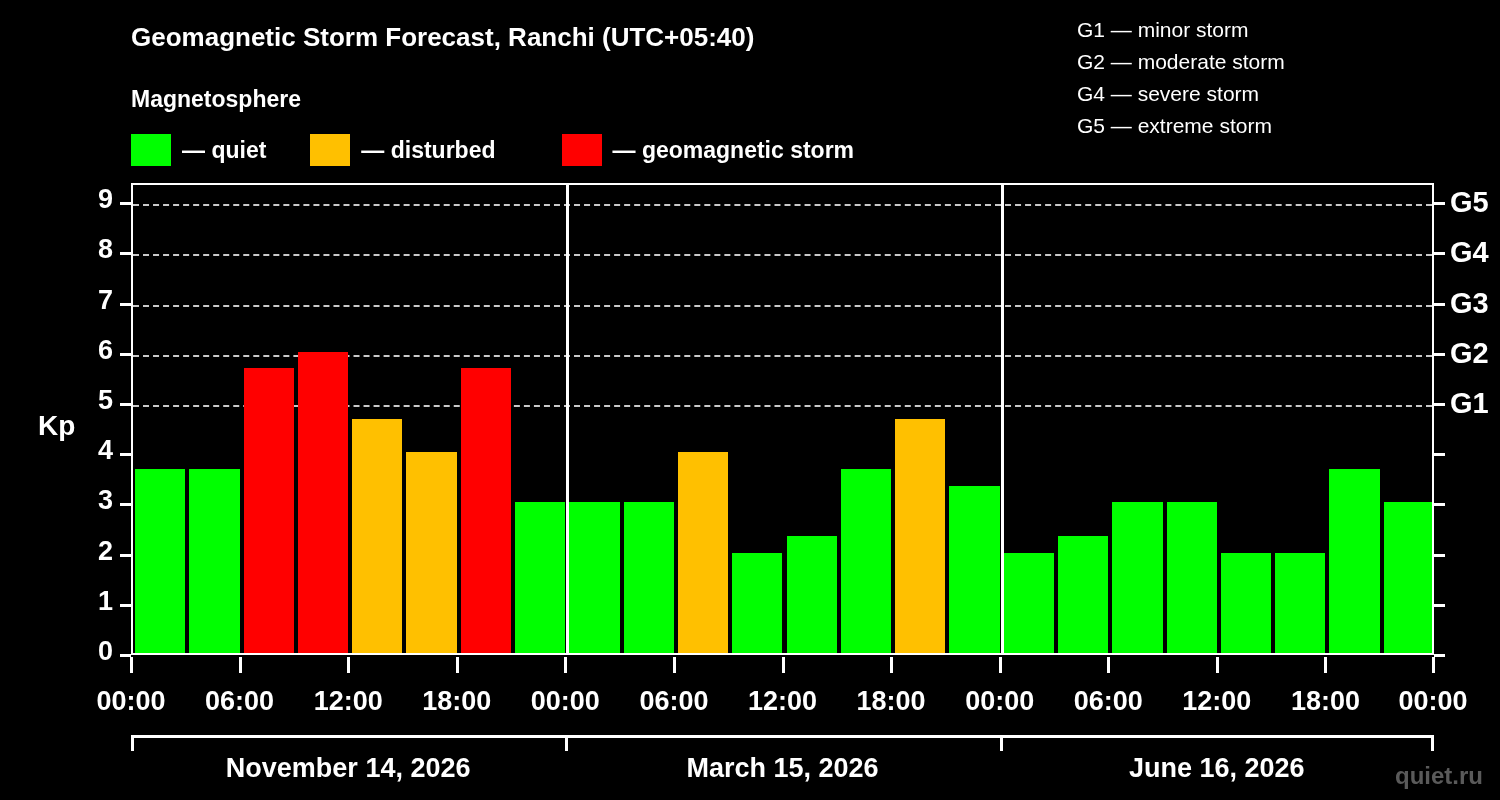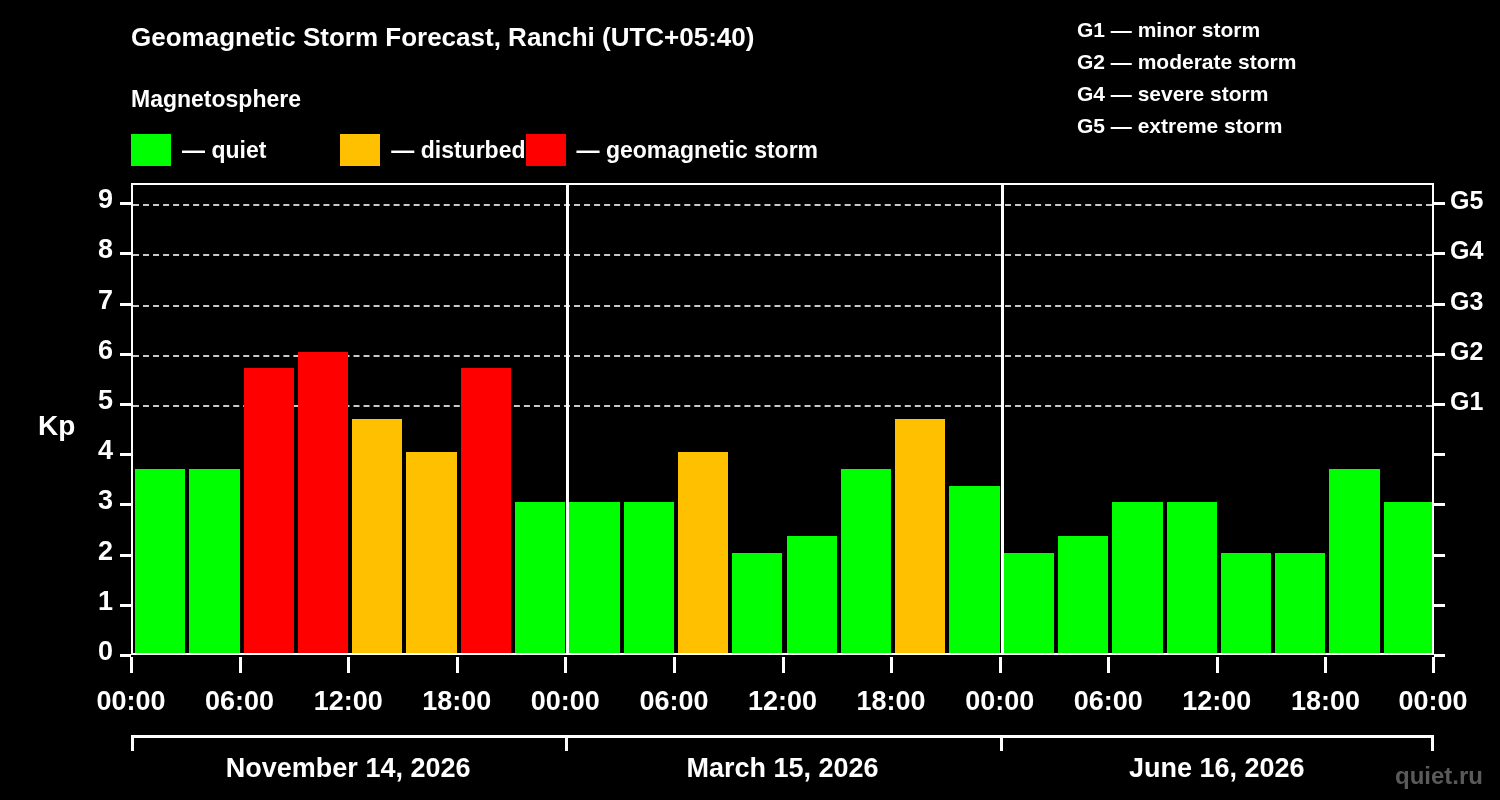--- a/index.html
+++ b/index.html
@@ -68,21 +68,21 @@
     line-height: 1;
   }
 
   
   #gscale-legend {
     left: 1077px;
     top: 14px;
   }
   .gscale-line {
     font-size: 21px;
-    font-weight: bold;
+    font-weight: normal;
     color: #ffffff;
     white-space: nowrap;
     line-height: 32px;
     height: 32px;
   }
 
   
   #plot-area {
     left: 131px;
     top: 183px;
@@ -134,21 +134,21 @@
     right: 1387px;
     font-size: 27px;
     font-weight: bold;
     color: #ffffff;
     text-align: right;
     line-height: 1;
   }
   .ylabel-right {
     position: absolute;
     left: 1450px;
-    font-size: 25px;
+    font-size: 29px;
     font-weight: bold;
     color: #ffffff;
     line-height: 1;
   }
   #kp-axis-title {
     left: 38px;
     top: 410px;
     font-size: 28px;
     font-weight: bold;
     color: #ffffff;
@@ -219,25 +219,25 @@
 
   <div class="abs" id="chart-title">Geomagnetic Storm Forecast, Ranchi (UTC+05:40)</div>
 
   <div class="abs" id="magnetosphere-label">Magnetosphere</div>
 
   <div class="abs" id="legend-row">
       <div class="legend-entry">
         <span class="legend-swatch" style="background: rgb(0, 255, 0);"></span>
         <span class="legend-text">— quiet</span>
       </div>
-      <div class="legend-entry" style="margin-left: 74px;">
+      <div class="legend-entry" style="margin-left: 44px;">
         <span class="legend-swatch" style="background: rgb(255, 192, 0);"></span>
         <span class="legend-text">— disturbed</span>
       </div>
-      <div class="legend-entry" style=" text-align: center;">
+      <div class="legend-entry" style="margin-left: 66px; text-align: center;">
         <span class="legend-swatch" style="background: rgb(255, 0, 0);"></span>
         <span class="legend-text">— geomagnetic storm</span>
       </div>
     </div>
 
   <div class="abs" id="gscale-legend">
       <div class="gscale-line">G1 — minor storm</div>
       <div class="gscale-line">G2 — moderate storm</div>
       <div class="gscale-line">G4 — severe storm</div>
       <div class="gscale-line">G5 — extreme storm</div>

